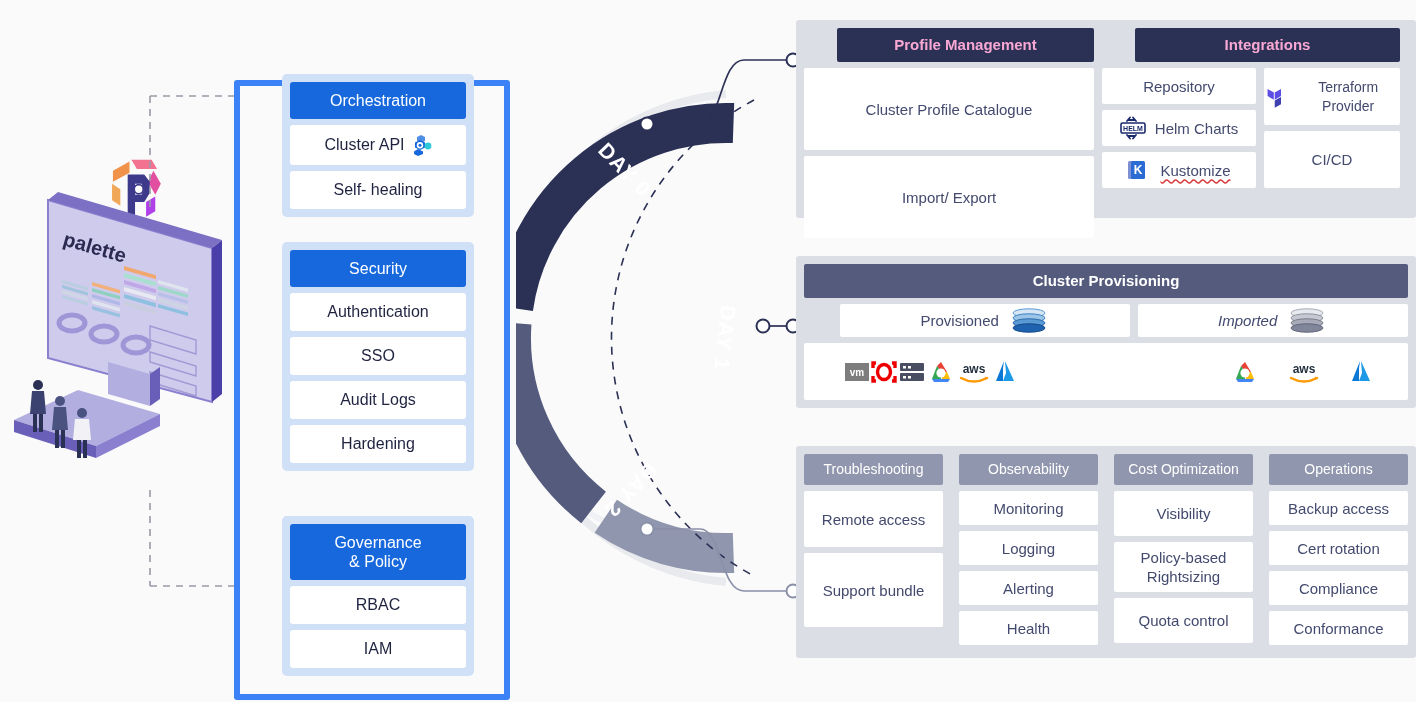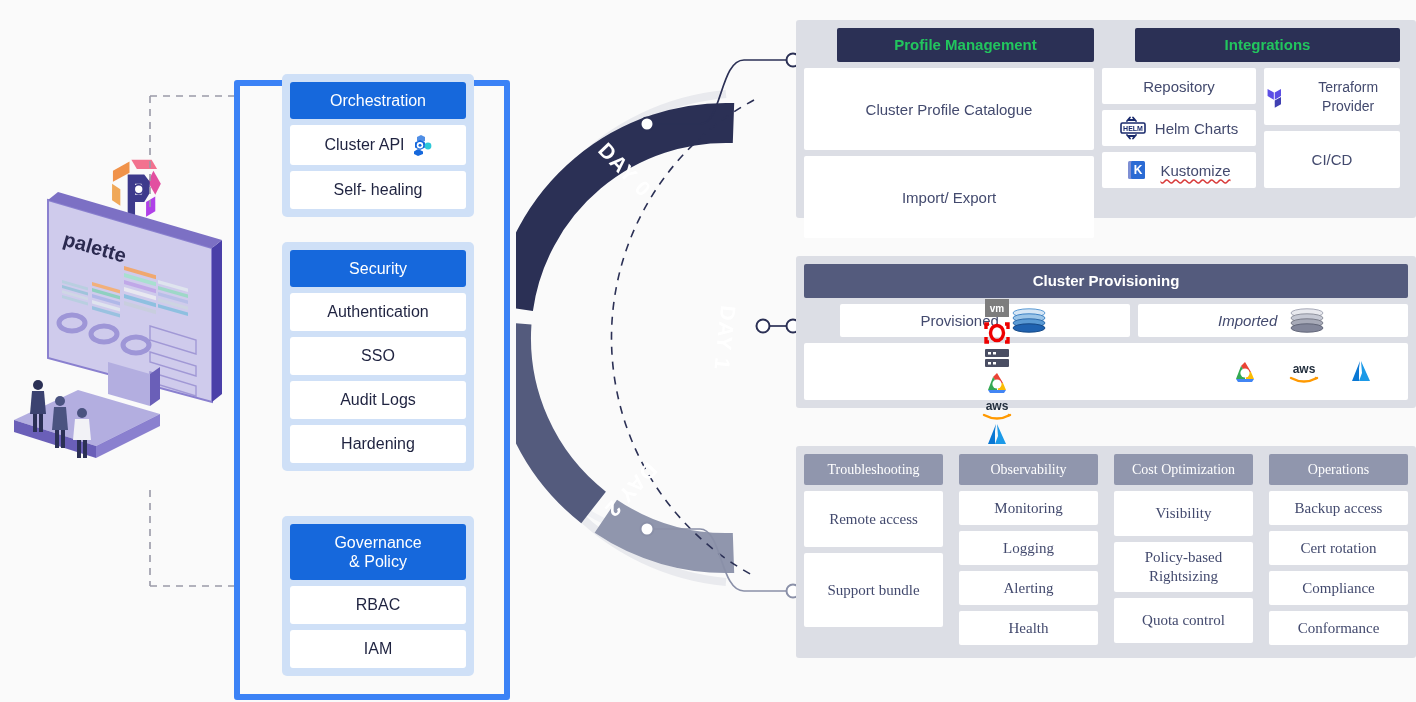--- a/index.html
+++ b/index.html
@@ -51,21 +51,21 @@
   #lbl-day1 { left: 176px; top: 248px; transform: rotate(96deg); }
   #lbl-day2 { left: 82px;  top: 400px; transform: rotate(133deg); }
 
   
   .panel { position: absolute; background: #dcdee5; border-radius: 3px; padding: 8px; }
   #panel-top  { left: 796px; top: 20px;  width: 620px; height: 198px; }
   #panel-mid  { left: 796px; top: 256px; width: 620px; height: 152px; }
   #panel-bot  { left: 796px; top: 446px; width: 620px; height: 212px; }
 
   .hd-navy {
-    background: #2b3055; color: #22c55e; text-align: center;
+    background: #2b3055; color: #f9a8d4; text-align: center;
     font-size: 15px; font-weight: bold; border-radius: 2px;
     padding: 8px 16px; line-height: 18px; margin-left: 33px;
   }
   .hd-slate {
     background: #545b7d; color: #fff; text-align: center;
     font-size: 15px; font-weight: bold; border-radius: 2px;
     padding: 8px 4px; line-height: 18px;
   }
   .hd-gray {
     background: #9096ad; color: #fff; text-align: center;
@@ -93,24 +93,24 @@
   .int-right .cell:last-child { margin-bottom: 0; }
 
   #prov-row { display: flex; gap: 8px; margin-top: 6px; padding-left: 36px; }
   #prov-row .cell { height: 33px; }
   #prov-a { width: 310px; }
   #prov-b { width: 288px; font-style: italic; }
   #logo-row {
     background: #fff; border-radius: 2px; margin-top: 6px; height: 57px;
     display: flex; align-items: center;
   }
-  #logo-left  { width: 54%; display: flex; align-items: center; padding-left: 60px; flex-direction: column; }
+  #logo-left  { width: 54%; display: flex; align-items: center; padding-left: 40px; }
   #logo-right { width: 46%; display: flex; align-items: center; gap: 26px; padding-left: 100px; }
 
-  #panel-bot .cols { display: flex; gap: 16px; font-family: Liberation Serif, serif; }
+  #panel-bot .cols { display: flex; gap: 16px; }
   .bcol { width: 149px; }
   .bcol .cell { margin-top: 6px; }
 
   
   #connectors { position: absolute; left: 0; top: 0; width: 1416px; height: 702px; pointer-events: none; }
 </style>
 </head>
 <body>
 
 <div id="stage">

